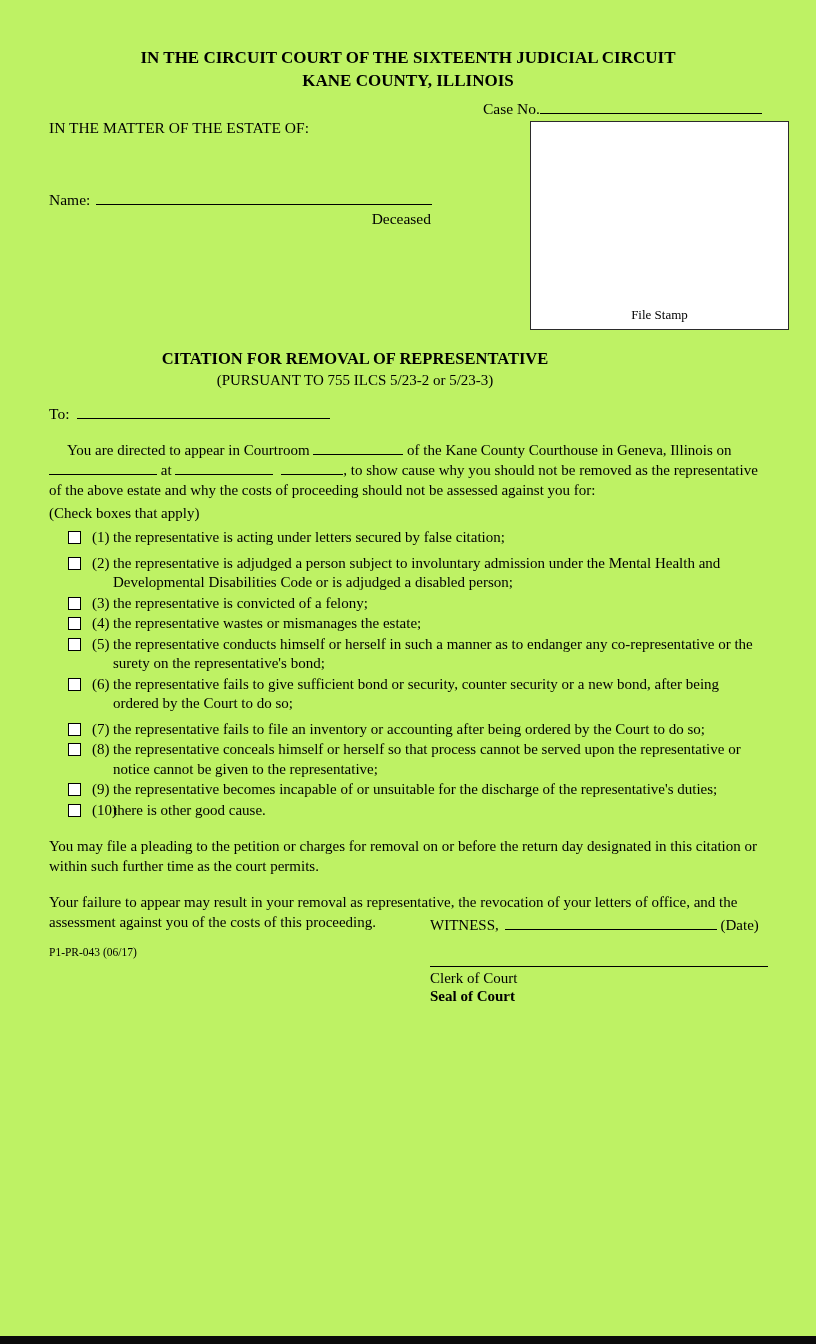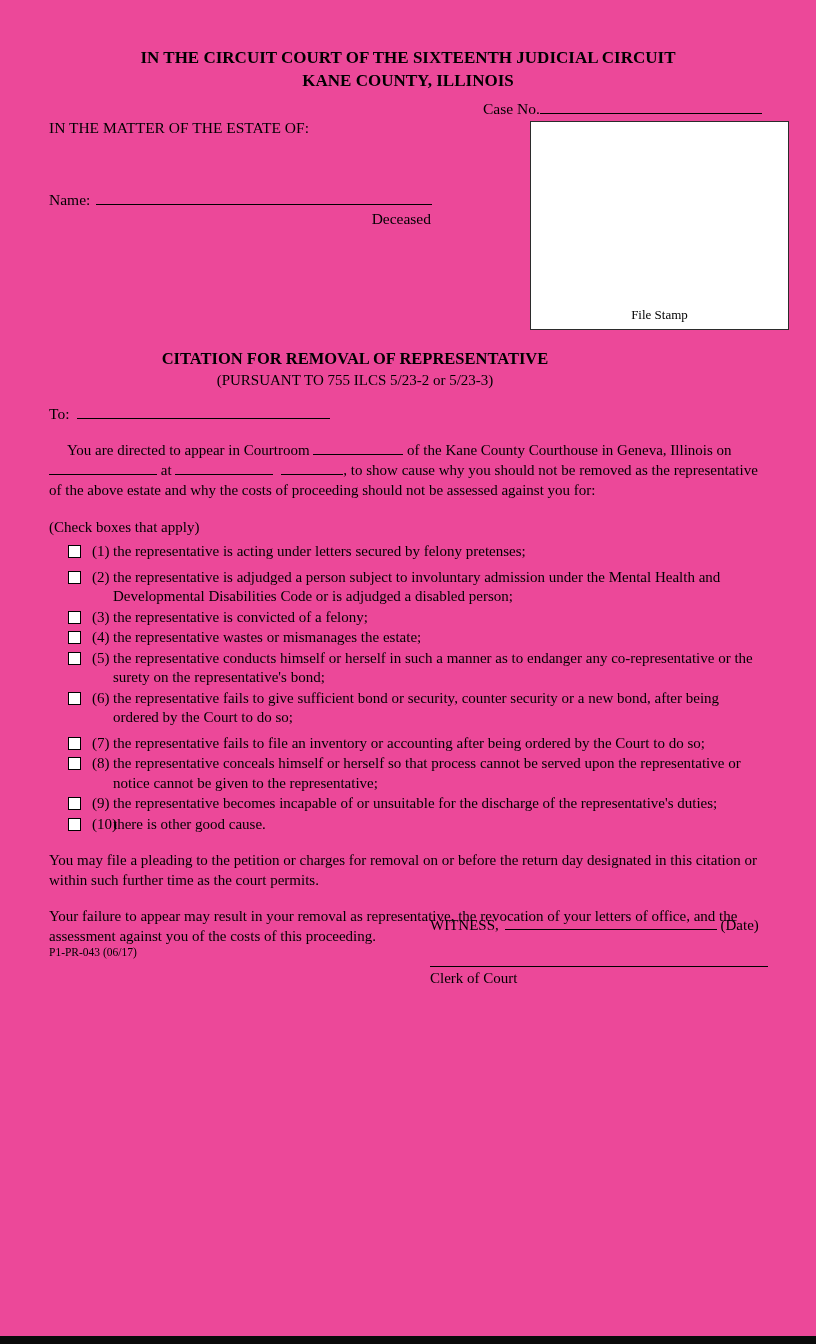--- a/index.html
+++ b/index.html
@@ -4,21 +4,21 @@
 <style>
   * { margin: 0; padding: 0; box-sizing: border-box; }
   html, body { background: #ffffff; }
   body {
     width: 816px; height: 1344px;
     position: relative;
     font-family: "Liberation Serif", serif;
     color: #000;
     font-size: 15px;
   }
-  .page { position: absolute; inset: 0; background: #ec4899; }
+  .page { position: absolute; inset: 0; background: #bef264; }
 
   
   .court-header {
     position: absolute; top: 46px; left: 0; width: 816px;
     text-align: center; font-weight: bold; font-size: 17px; line-height: 23px;
   }
   .case-row { position: absolute; top: 99px; left: 483px; font-size: 15.5px; }
   .matter-line { position: absolute; top: 119px; left: 49px; font-size: 15.5px; }
 
   .stamp-box {
@@ -40,21 +40,21 @@
     text-align: center;
   }
   .doc-title .main { font-weight: bold; font-size: 16.5px; }
   .doc-title .sub { font-size: 15px; margin-top: 3px; }
 
   
   .content { position: absolute; top: 404px; left: 49px; width: 719px; line-height: 20px; }
   .to-row { margin-bottom: 16px; font-size: 15.5px; }
   .appear-para { text-indent: 18px; }
   .appear-para .rest { text-indent: 0; }
-  .check-note { margin-top: 17px; }
+  .check-note { margin-top: 3px; }
 
   
   .blank {
     display: inline-block;
     border-bottom: 1px solid #000;
     height: 0.95em;
   }
   .b-case { width: 222px; }
   .b-name { width: 336px; margin-left: 6px; }
   .b-to { width: 253px; margin-left: 8px; }
@@ -134,21 +134,21 @@
 
     <div class="appear-para"><span>You are directed to appear in Courtroom</span> <span class="blank b-courtroom"></span><span class="rest"> of the Kane County Courthouse in Geneva, Illinois on </span><span class="blank b-date"></span><span> at </span><span class="blank b-time"></span><span class="blank b-ampm"></span><span>, to show cause why you should not be removed as the representative of the above estate and why the costs of proceeding should not be assessed against you for:</span></div>
 
     <div class="check-note">(Check boxes that apply)</div>
 
     <div class="checklist">
 
       <div class="check-item">
         <span class="checkbox"></span>
         <span class="item-num">(1)</span>
-        <span class="item-text">the representative is acting under letters secured by felony pretenses;</span>
+        <span class="item-text">the representative is acting under letters secured by false citation;</span>
       </div>
 
       <div class="check-item gap-before">
         <span class="checkbox"></span>
         <span class="item-num">(2)</span>
         <span class="item-text">the representative is adjudged a person subject to involuntary admission under the Mental Health and Developmental Disabilities Code or is adjudged a disabled person;</span>
       </div>
 
       <div class="check-item">
         <span class="checkbox"></span>
@@ -205,19 +205,20 @@
 
   </div>
 
   <div class="witness-row">
     <span>WITNESS,</span><span class="blank b-witness"></span>
     <span>(Date)</span>
   </div>
 
   <div class="clerk-block">
     <div class="clerk-label">Clerk of Court</div>
+    <div class="seal-label">Seal of Court</div>
   </div>
 
   <div class="form-number">P1-PR-043 (06/17)</div>
 
   <div class="bottom-edge"></div>
 
 </div>
 
 </body></html>

